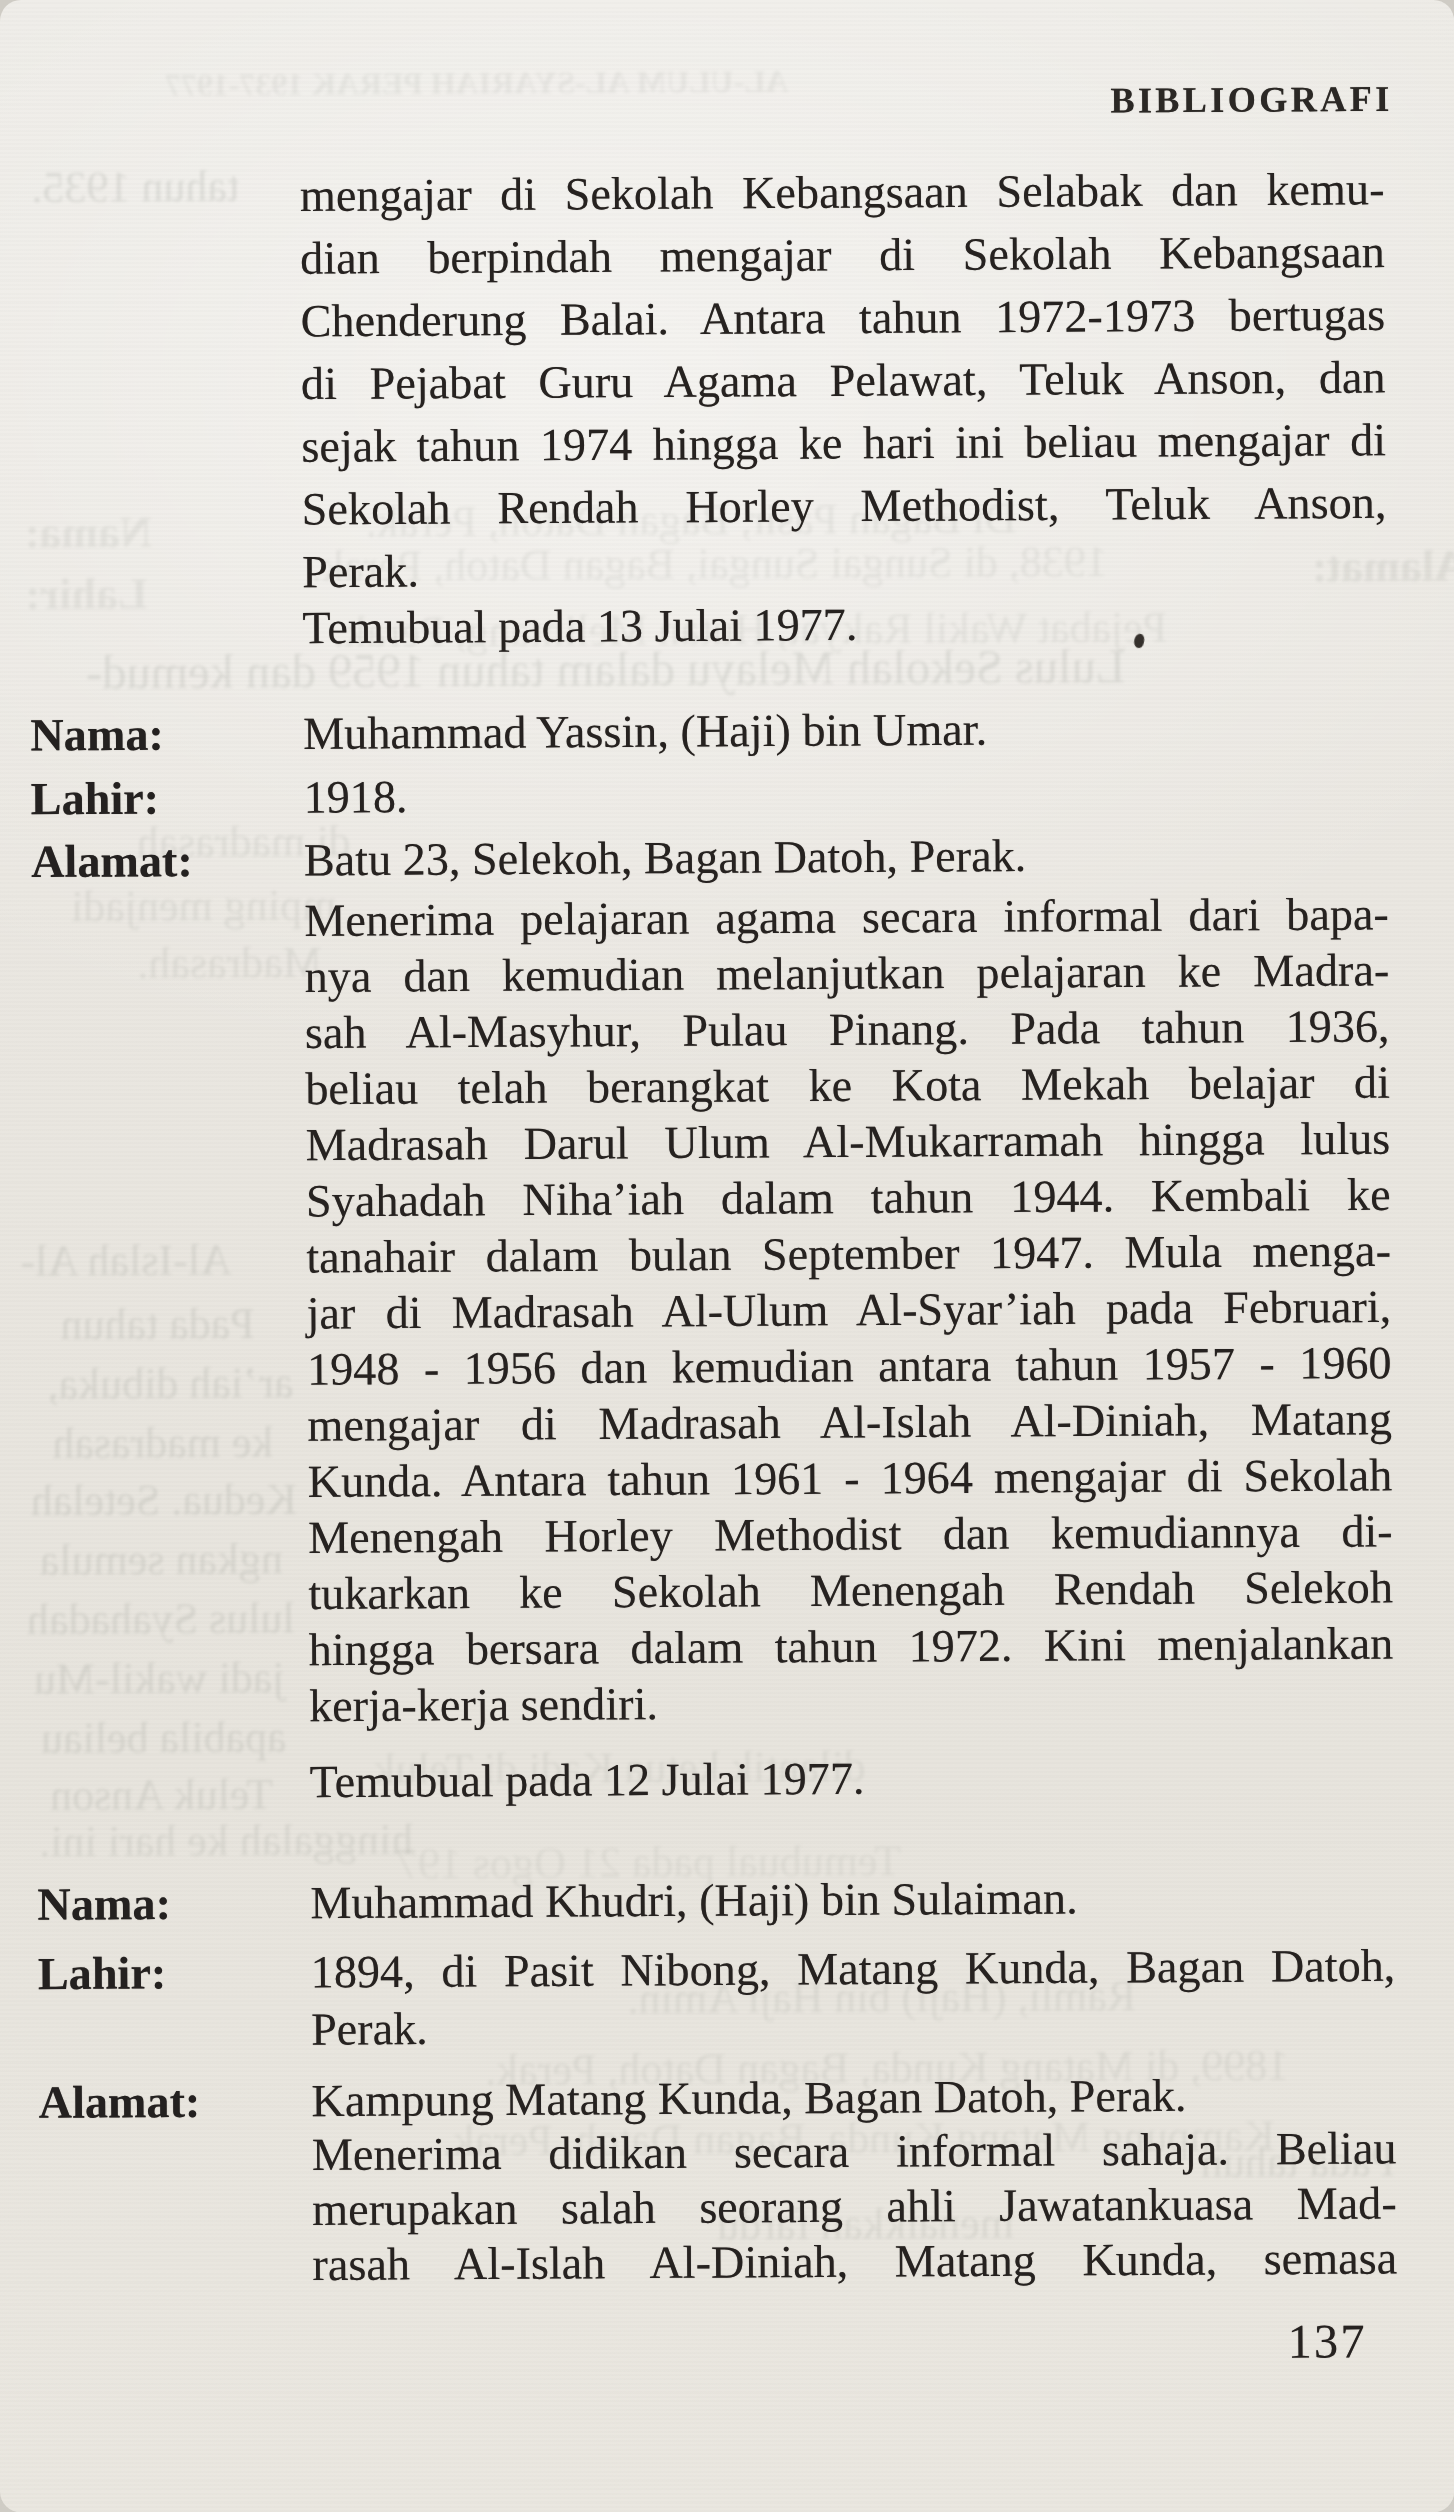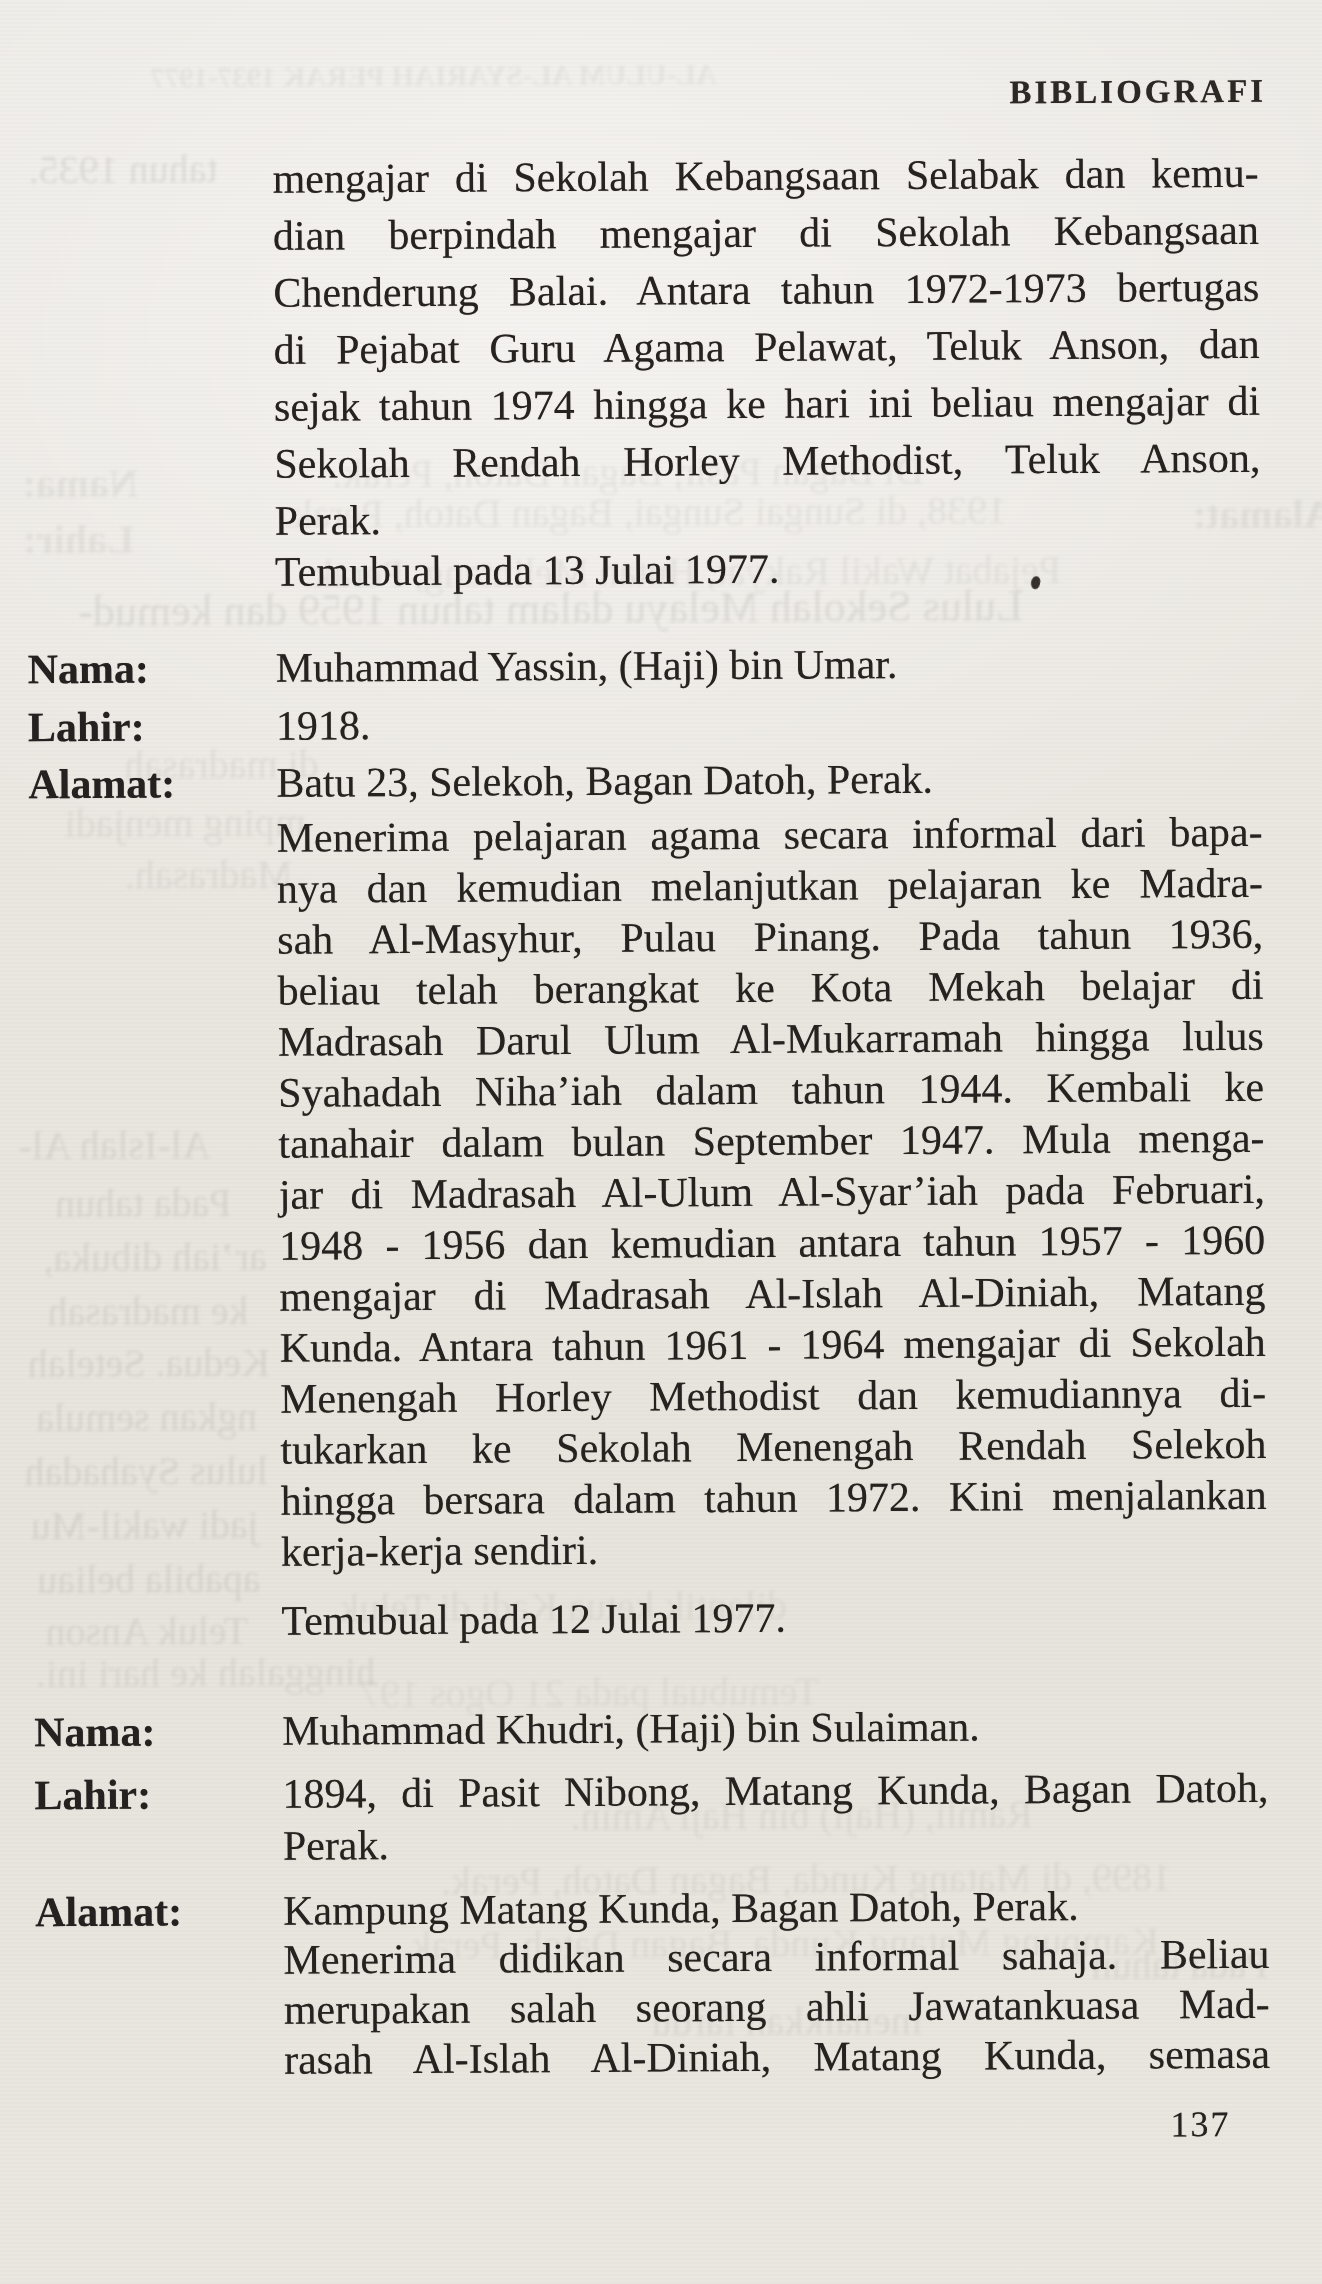--- a/index.html
+++ b/index.html
@@ -3,41 +3,42 @@
 <meta charset="utf-8">
 <style>
   html,body{margin:0;padding:0;background:#cfccc5;}
   .page{
     position:relative;width:1322px;height:2284px;overflow:hidden;
     background:
       radial-gradient(ellipse 1500px 1000px at 42% 15%, rgba(255,255,255,0.45), rgba(255,255,255,0) 65%),
       linear-gradient(180deg,#edebe6 0%,#eae7e1 35%,#e7e4dd 70%,#eae7e0 100%);
     font-family:"Liberation Serif","DejaVu Serif",serif;
     color:#262220;
+    border-radius:19px;
   }
   .page::before{
     content:"";position:absolute;inset:0;pointer-events:none;
     background:repeating-linear-gradient(0deg,rgba(0,0,0,0.013) 0 2px,rgba(255,255,255,0.013) 2px 4px);
   }
   .content{position:absolute;inset:0;transform:rotate(-0.35deg);transform-origin:80px 80px;}
   .tx{text-shadow:0 0 0.7px rgba(45,40,35,0.55);}
   .header{
     position:absolute;top:80px;right:56px;
     font-size:33px;font-weight:bold;letter-spacing:3px;color:#2b2825;
   }
   .block{position:absolute;left:272px;width:986px;}
   .tl{text-align:justify;}
   .tl.j{text-align-last:justify;}
   #para1{top:152px;font-size:42px;line-height:57px;}
   #r1bio{top:814px;font-size:42px;line-height:51px;}
   #r2birth{top:1769px;font-size:42px;line-height:52px;}
   #r2bio{top:1936px;font-size:42px;line-height:50px;}
   .row-value{position:absolute;left:272px;width:986px;font-size:42px;line-height:52px;}
   .flabel{position:absolute;left:24px;font-size:42px;font-weight:bold;line-height:52px;color:#242120;}
-  .pageno{position:absolute;left:1158px;top:2110px;font-size:36px;letter-spacing:2px;}
+  .pageno{position:absolute;left:1158px;top:2110px;font-size:44px;letter-spacing:2px;}
   .ghost{
     position:absolute;white-space:nowrap;color:#6e746c;
     transform:scaleX(-1);filter:blur(1.4px);pointer-events:none;
   }
   .speck{
     position:absolute;left:1028px;top:582px;width:9px;height:13px;
     background:#35302c;border-radius:50% 50% 45% 55%;transform:rotate(14deg);
     filter:blur(0.4px);
   }
 </style>

